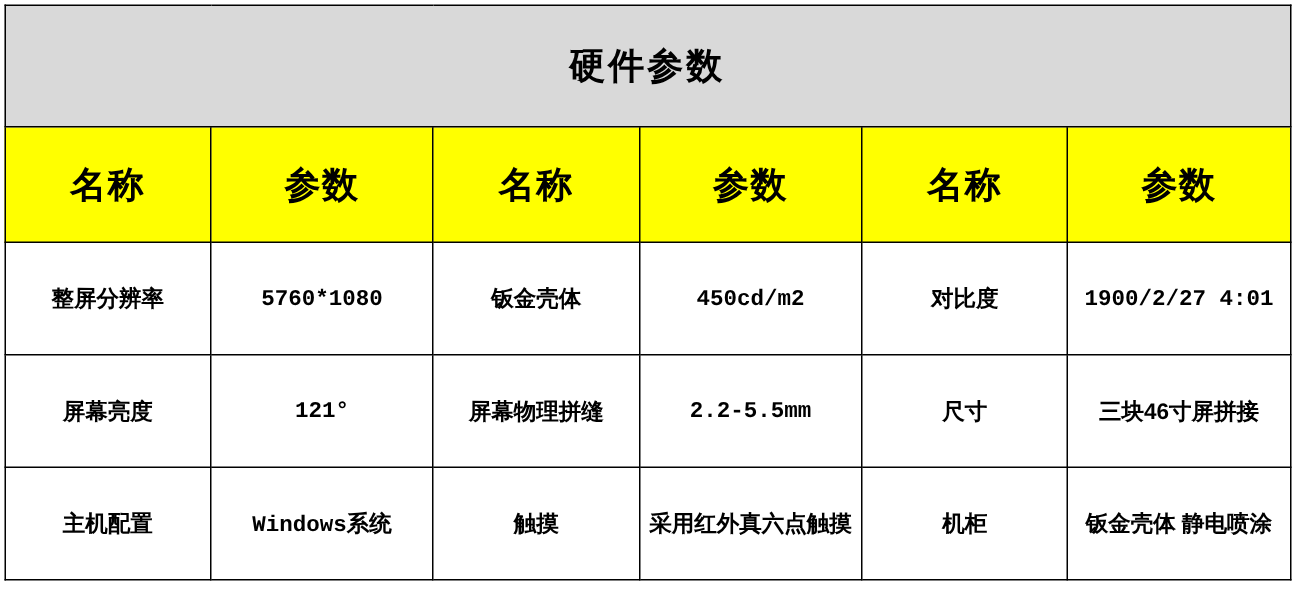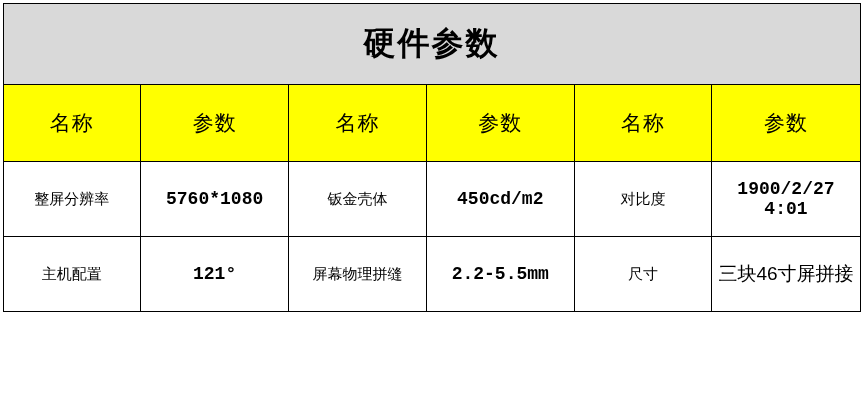--- a/index.html
+++ b/index.html
@@ -30,47 +30,47 @@
     border: 1px solid #000000;
     text-align: center;
     vertical-align: middle;
     font-family: "Liberation Sans", sans-serif;
     color: #000000;
   }
   
   tr.title-row td {
     background: #d9d9d9;
     height: 78px;
-    font-size: 32px;
+    font-size: 24px;
     font-weight: bold;
     letter-spacing: 2px;
   }
   
   tr.header-row td {
     background: #ffff00;
     height: 74px;
-    font-size: 21px;
-    font-weight: normal;
+    font-size: 24px;
+    font-weight: bold;
     letter-spacing: 1px;
   }
   
   tr.data-row td {
     height: 72px;
     font-size: 15px;
-    font-weight: normal;
+    font-weight: bold;
   }
   tr.data-row td.val {
     font-family: "Liberation Mono", monospace;
     font-weight: bold;
-    font-size: 18px;
+    font-size: 15px;
   }
   tr.data-row td.val-cn {
     font-family: "Liberation Sans", sans-serif;
-    font-weight: normal;
-    font-size: 19px;
+    font-weight: bold;
+    font-size: 15px;
   }
   col.c-name { width: 133px; }
   col.c-val  { width: 143px; }
 </style>
 </head>
 <body>
 
 <div class="sheet">
   <table class="params">
     <colgroup>
@@ -97,23 +97,31 @@
       <tr class="data-row">
         <td>整屏分辨率</td>
         <td class="val">5760*1080</td>
         <td>钣金壳体</td>
         <td class="val">450cd/m2</td>
         <td>对比度</td>
         <td class="val">1900/2/27 4:01</td>
       </tr>
 
       <tr class="data-row">
-        <td>主机配置</td>
+        <td>屏幕亮度</td>
         <td class="val">121°</td>
         <td>屏幕物理拼缝</td>
         <td class="val">2.2-5.5mm</td>
         <td>尺寸</td>
         <td class="val-cn">三块46寸屏拼接</td>
       </tr>
 
+      <tr class="data-row">
+        <td>主机配置</td>
+        <td class="val">Windows系统</td>
+        <td>触摸</td>
+        <td class="val-cn">采用红外真六点触摸</td>
+        <td>机柜</td>
+        <td class="val-cn">钣金壳体 静电喷涂</td>
+      </tr>
     </tbody>
   </table>
 </div>
 
 </body></html>

